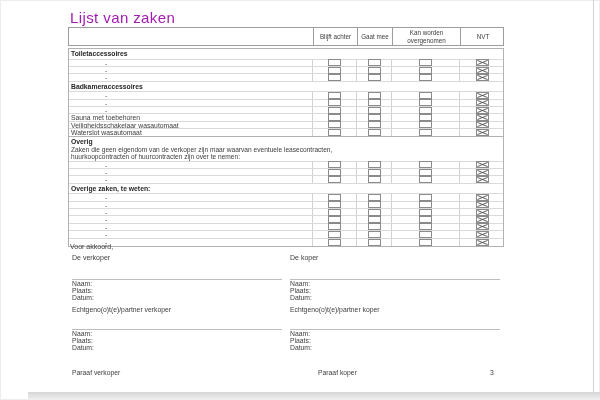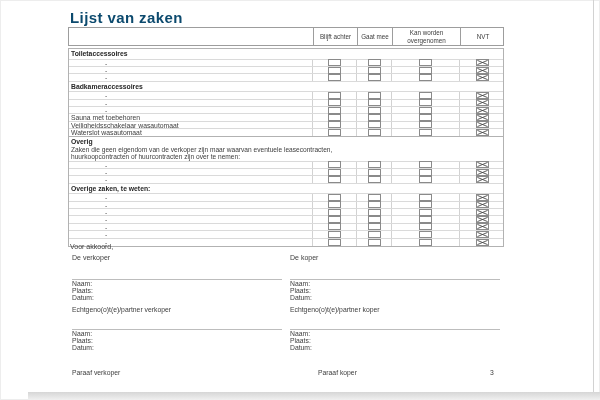--- a/index.html
+++ b/index.html
@@ -8,22 +8,22 @@
     background:#ffffff;
     font-family:"Liberation Sans", sans-serif;
     color:#3d3d3d;
     box-shadow:inset 0 0 0 1px #ededed;
   }
   
   .scan-line-right{position:absolute;left:593px;top:0;width:1px;height:393px;background:#d2d2d2;}
   .scan-shadow-bottom{position:absolute;left:28px;top:392px;width:572px;height:8px;
     background:linear-gradient(#d6d6d6,#f0f0f0);}
   
-  .title{position:absolute;left:70px;top:9px;font-size:15px;font-weight:bold;
-    color:#0c4a6e;letter-spacing:.4px;margin:0;}
+  .title{position:absolute;left:70px;top:9px;font-size:15px;font-weight:normal;
+    color:#a21caf;letter-spacing:.4px;margin:0;}
   
   .hdr{position:absolute;left:68px;top:27px;width:436px;height:19px;display:flex;
     border:1px solid #9d9d9d;box-sizing:border-box;background:#fff;}
   .hdr .hcell{display:flex;align-items:center;justify-content:center;text-align:center;
     font-size:6.3px;line-height:1.15;color:#3d3d3d;box-sizing:border-box;
     border-left:1px solid #9d9d9d;padding:0 1px;}
   .hdr .hcell.first{border-left:none;}
   .wlabel{flex:0 0 244px;}
   .w0{flex:0 0 44px;}
   .w1{flex:0 0 35px;}

